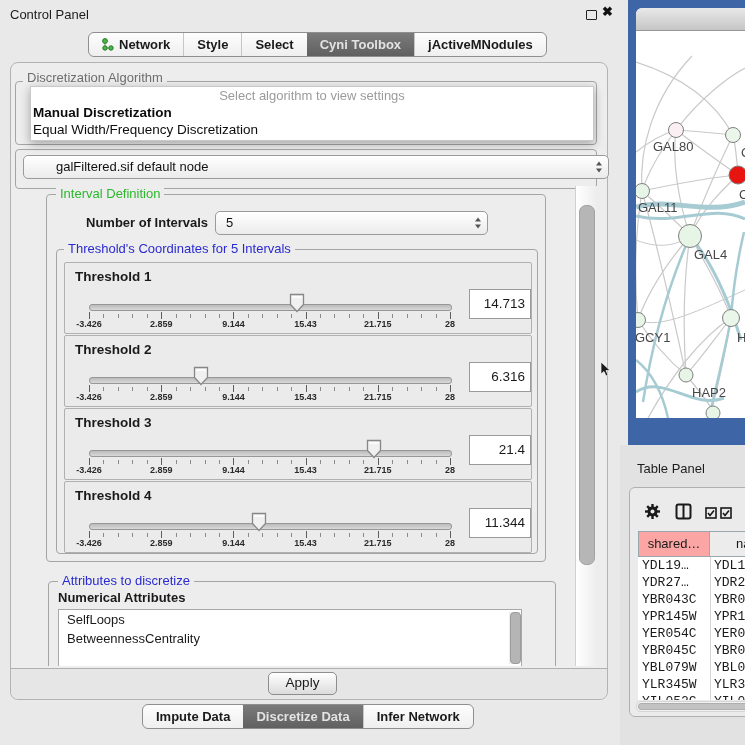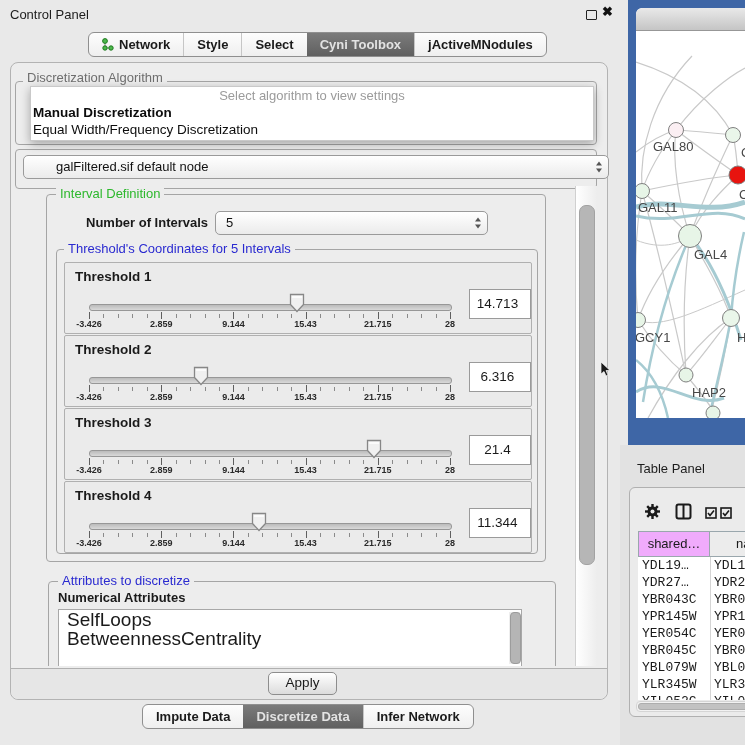--- a/index.html
+++ b/index.html
@@ -65,27 +65,27 @@
   .th-label{position:absolute;left:10px;top:6px;font-size:13.5px;font-weight:bold;}
   .track{position:absolute;left:24px;top:41px;width:361px;height:5px;border-radius:3px;
          background:linear-gradient(#bbbbbb,#d9d9d9);border:1px solid #979797;}
   .thumb-svg{position:absolute;top:30px;}
   .ticks-minor{position:absolute;left:24px;top:51px;width:363px;height:4px;
          background:repeating-linear-gradient(to right,#8a8a8a 0 1px,transparent 1px 14.44px);}
   .ticks-major{position:absolute;left:24px;top:49px;width:364px;height:7px;
          background:repeating-linear-gradient(to right,#5f5f5f 0 1px,transparent 1px 72.2px);}
   .tick-label{position:absolute;top:56px;transform:translateX(-50%);font-size:9px;font-weight:bold;color:#2a2a2a;white-space:nowrap;}
   .th-value{position:absolute;left:404px;top:26px;width:55px;height:28px;background:#fff;border:1px solid #9a9a9a;
-         font-size:13.5px;line-height:28px;text-align:center;padding-right:5px;}
+         font-size:13.5px;line-height:28px;text-align:right;padding-right:5px;}
 
   .attr-box{left:32px;top:395px;width:506px;height:120px;}
   .attr-label{left:42px;top:388px;color:#2a2ad0;}
   .numattr-label{left:42px;top:404px;font-size:13px;font-weight:bold;}
   .attr-list{left:42px;top:423px;width:462px;height:57px;background:#fff;border:1px solid #a8a8a8;overflow:hidden;}
-  .attr-item{font-size:19px;line-height:19px;padding-left:8px;white-space:nowrap;}
+  .attr-item{font-size:13px;line-height:19px;padding-left:8px;white-space:nowrap;}
   .attr-scroll{position:absolute;right:1px;top:2px;width:11px;height:52px;background:#eee;}
   .attr-scroll .thumb{position:absolute;left:1px;top:0;width:9px;height:50px;border-radius:4px;background:#b5b5b5;border:1px solid #9c9c9c;}
 
   .apply-strip{left:0;top:605px;width:100%;height:30px;background:#e6e6e6;border-top:1px solid #b0b0b0;
                border-radius:0 0 8px 8px;}
   .apply-btn{left:268px;top:672px;width:67px;height:21px;background:linear-gradient(#ffffff,#dcdcdc);
              border:1px solid #8d8d8d;border-radius:5px;font-size:13.5px;text-align:center;line-height:20px;}
 
   
   .desktop-blue{left:628px;top:0;width:117px;height:445px;background:#3e66a6;}
@@ -93,21 +93,21 @@
   .net-titlebar{position:absolute;left:0;top:0;width:100%;height:22px;background:linear-gradient(#e9e9e9,#c5c5c5);
                 border-bottom:1px solid #979797;border-radius:6px 0 0 0;}
   .net-canvas{position:absolute;left:0;top:23px;width:109px;height:387px;background:#fff;}
 
   .table-area{left:620px;top:445px;width:125px;height:300px;background:#e2e2e2;}
   .tp-title{left:637px;top:461px;font-size:13px;color:#1d1d1d;}
   .tp-card{left:629px;top:487px;width:120px;height:228px;background:#ebebeb;border:1px solid #b0b0b0;border-radius:6px;}
   .tp-toolbar-icon{position:absolute;}
   .tp-header{position:absolute;left:8px;top:43px;height:26px;display:flex;}
   .th-cell{font-size:13px;line-height:24px;border:1px solid #9aa7ad;background:#ececec;box-sizing:border-box;}
-  .th-cell.selected{background:#f0abfc;text-align:center;}
+  .th-cell.selected{background:#fca5a5;text-align:center;}
   .tp-rows{position:absolute;left:8px;top:69px;width:108px;height:143px;background:#fff;overflow:hidden;}
   .tp-row{display:flex;height:17px;}
   .tp-cell{font-size:13px;line-height:17px;white-space:nowrap;overflow:hidden;font-family:Liberation Mono, monospace;}
   .tp-c1{width:68px;padding-left:4px;}
   .tp-c2{padding-left:3px;border-left:1px solid #d5d5d5;}
   .tp-hscroll{position:absolute;left:6px;top:213px;width:112px;height:9px;background:#f2f2f2;border:1px solid #d5d5d5;border-radius:4px;}
   .tp-hscroll .thumb{position:absolute;left:1px;top:1px;width:108px;height:5px;border-radius:3px;background:#c2c2c2;border:1px solid #aeaeae;}
 
   .cursor{left:601px;top:362px;}
 </style>

